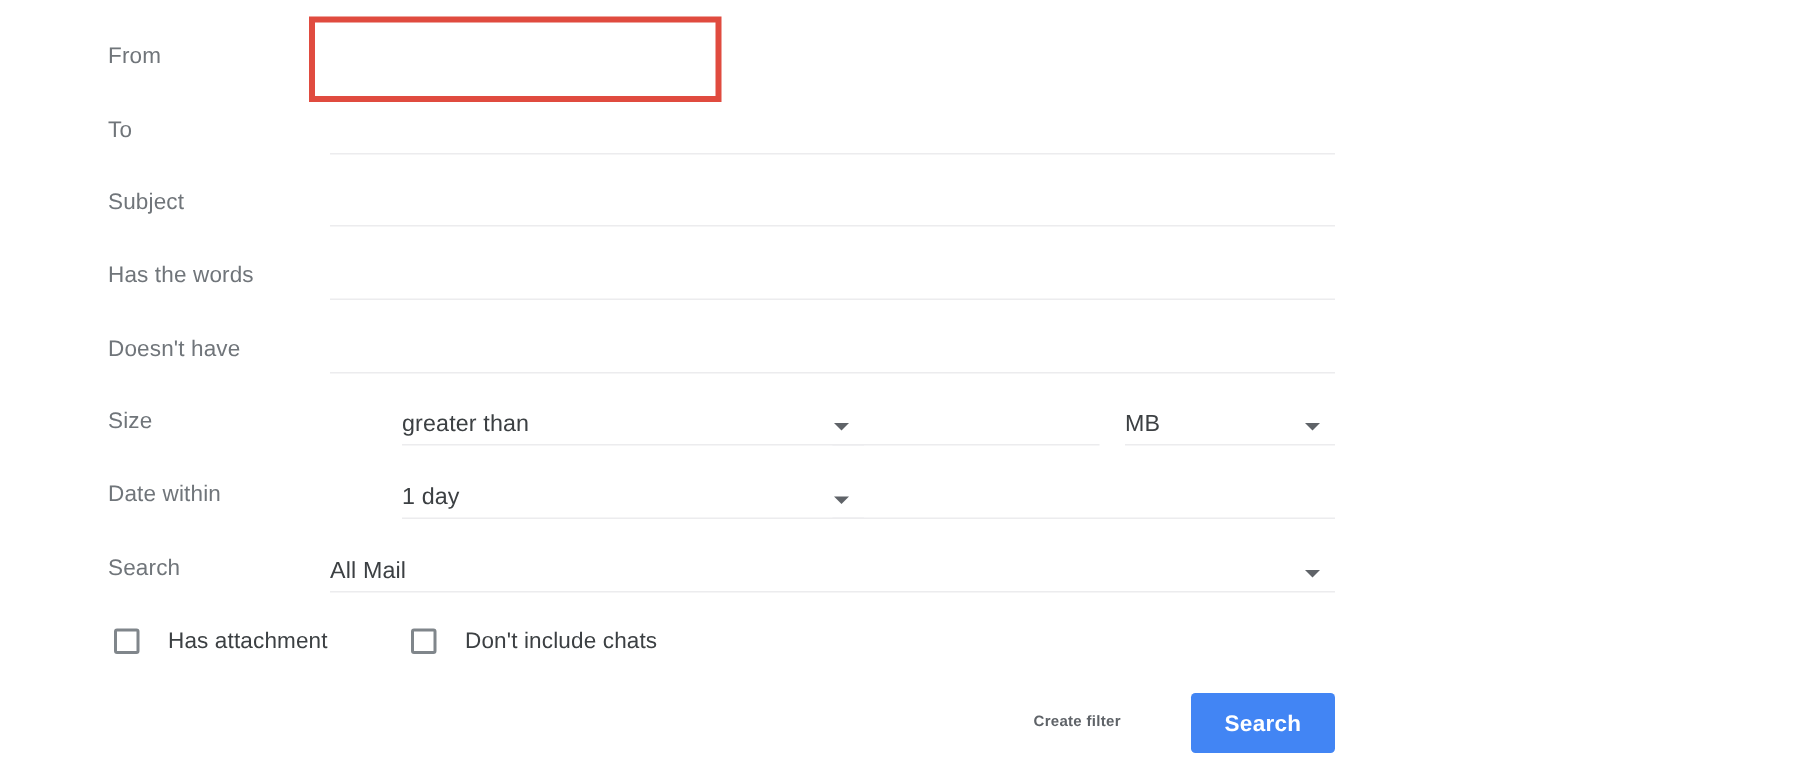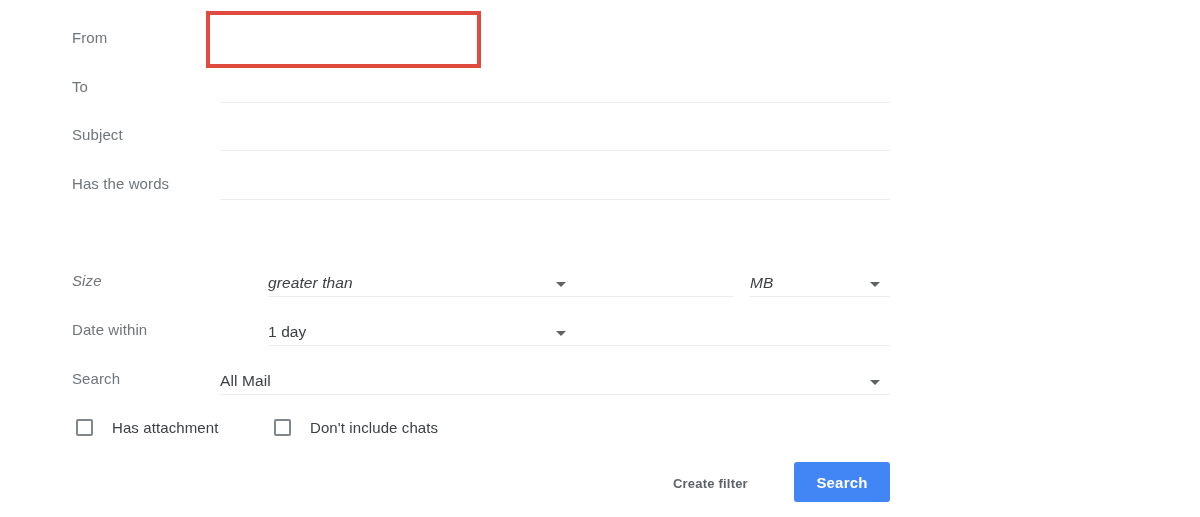--- a/index.html
+++ b/index.html
@@ -82,21 +82,21 @@
     border-right: 5px solid transparent;
     border-top: 5px solid #5f6368;
   }
 
   
   #row-from      { top: 14px;  }
   #row-to        { top: 63px; text-decoration: underline;  }
   #row-subject   { top: 111px; }
   #row-haswords  { top: 160px; }
   #row-doesnt    { top: 209px; }
-  #row-size      { top: 257px; font-style: italic; }
+  #row-size      { top: 257px; }
   #row-datewithin{ top: 306px; }
   #row-search    { top: 355px; }
 
   .full-input   { left: 220px; width: 670px; }
   .half-input   { left: 220px; width: 308px; margin-left: 48px; }
   .size-value   { left: 555px; width: 178px; }
   .unit-input   { left: 750px; width: 140px; }
   .date-value   { left: 555px; width: 335px; }
   .search-input { left: 220px; width: 670px; }
 
@@ -136,23 +136,23 @@
   
   #button-row {
     position: absolute;
     top: 462px;
     left: 0;
     width: 1200px;
     height: 44px;
   }
   #create-filter-button {
     position: absolute;
-    left: 665px;
+    left: 681px;
     top: 8px;
-    font-size: 13px;
+    font-size: 10px;
     font-weight: bold;
     color: #5f6368;
     background: none;
     border: none;
     padding: 6px 8px;
     cursor: pointer;
     font-family: inherit;
     letter-spacing: .2px;
   }
   #search-button {
@@ -206,20 +206,26 @@
     </div>
   </div>
 
   <div class="field-row" id="row-subject">
     <div class="field-label">Subject</div>
     <div class="uline full-input">
       <span class="value"></span>
     </div>
   </div>
 
+  <div class="field-row" id="row-doesnt">
+    <div class="field-label">Doesn't have</div>
+    <div class="uline full-input">
+      <span class="value"></span>
+    </div>
+  </div>
 
   <div class="field-row" id="row-size">
     <div class="field-label">Size</div>
     <div class="uline half-input">
       <span class="value">greater than</span>
       <span class="sel-arrow"></span>
     </div>
     <div class="uline size-value">
       <span class="value"></span>
     </div>

